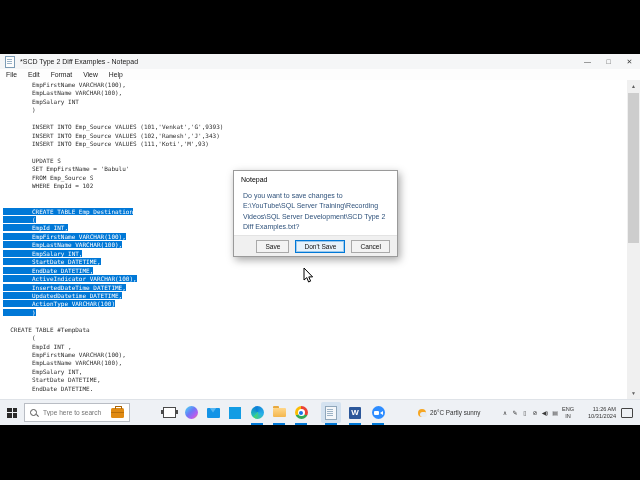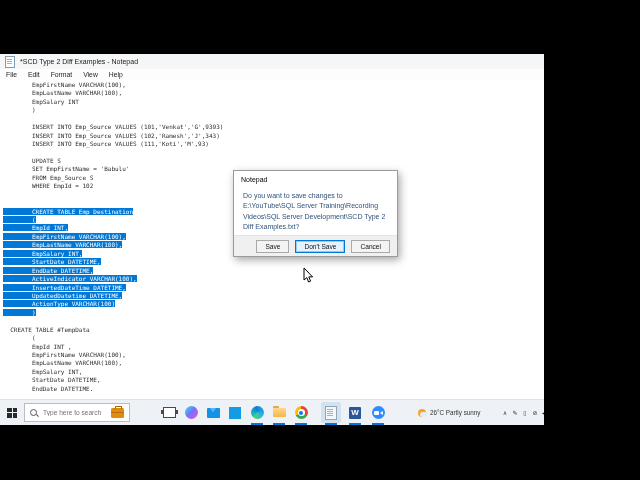--- a/index.html
+++ b/index.html
@@ -1,16 +1,16 @@
 <!DOCTYPE html>
 <html><head>
 <meta charset="utf-8">
 <style>
   html,body{margin:0;padding:0;background:#000;}
-  #stage{position:relative;width:544px;height:480px;background:#000;overflow:hidden;
+  #stage{position:relative;width:640px;height:480px;background:#000;overflow:hidden;
          font-family:"Liberation Sans",sans-serif;}
   #desktop{position:absolute;left:0;top:54px;width:640px;height:371px;background:#fff;}
 
   
   #titlebar{position:absolute;left:0;top:0;width:640px;height:15px;background:#f5f6f7;
             display:flex;align-items:center;}
   .np-doc-icon{width:8px;height:10px;background:#fdfdfd;border:1px solid #7d9cb5;margin-left:5px;
                position:relative;}
   .np-doc-icon:before{content:"";position:absolute;left:1px;top:2px;width:5px;height:1px;
                background:#9ab2c6;box-shadow:0 2px 0 #9ab2c6,0 4px 0 #9ab2c6;}

